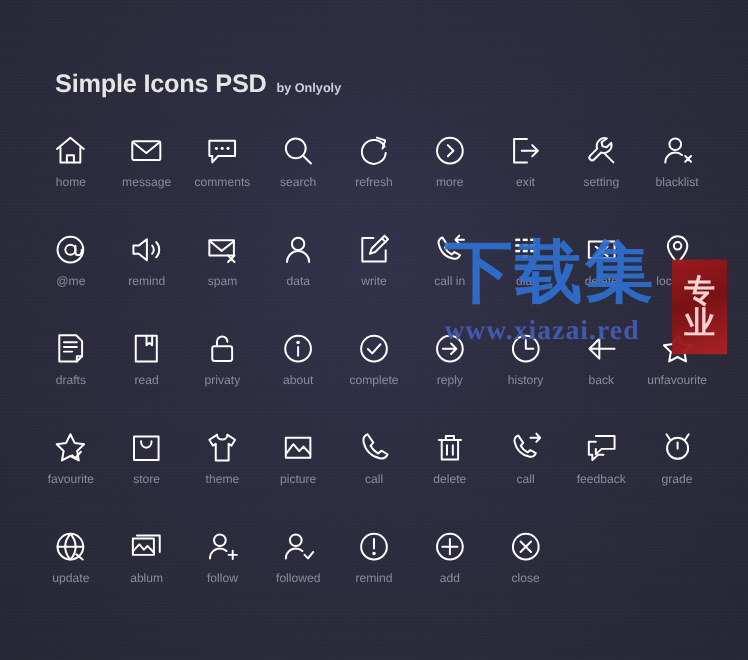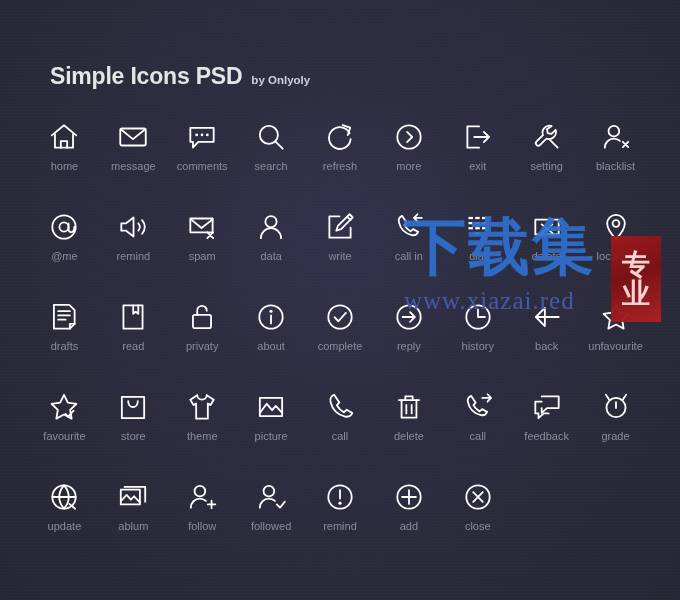--- a/index.html
+++ b/index.html
@@ -64,21 +64,21 @@
   #wm-cn{
     position:absolute;left:404px;top:216px;
     font-family:"DejaVu Sans","Liberation Sans",sans-serif;
     font-size:62px;font-weight:bold;color:#2f6fd0;
     letter-spacing:2px;line-height:1;white-space:nowrap;
     opacity:.92;
   }
   #wm-url{
     position:absolute;left:404px;top:287px;
     font-family:"Liberation Serif","DejaVu Serif",serif;
-    font-size:25px;font-weight:normal;letter-spacing:1px;
+    font-size:25px;font-weight:bold;letter-spacing:1px;
     color:#3b5fb5;white-space:nowrap;
     text-shadow:0 0 1px #6b2430;
     opacity:.95;
   }
   #wm-seal{
     position:absolute;left:611px;top:236px;width:50px;height:86px;
     background:linear-gradient(160deg,#a11a1c 0%,#7d1214 45%,#b02225 100%);
     display:flex;flex-direction:column;align-items:center;justify-content:center;
     opacity:.96;
   }

